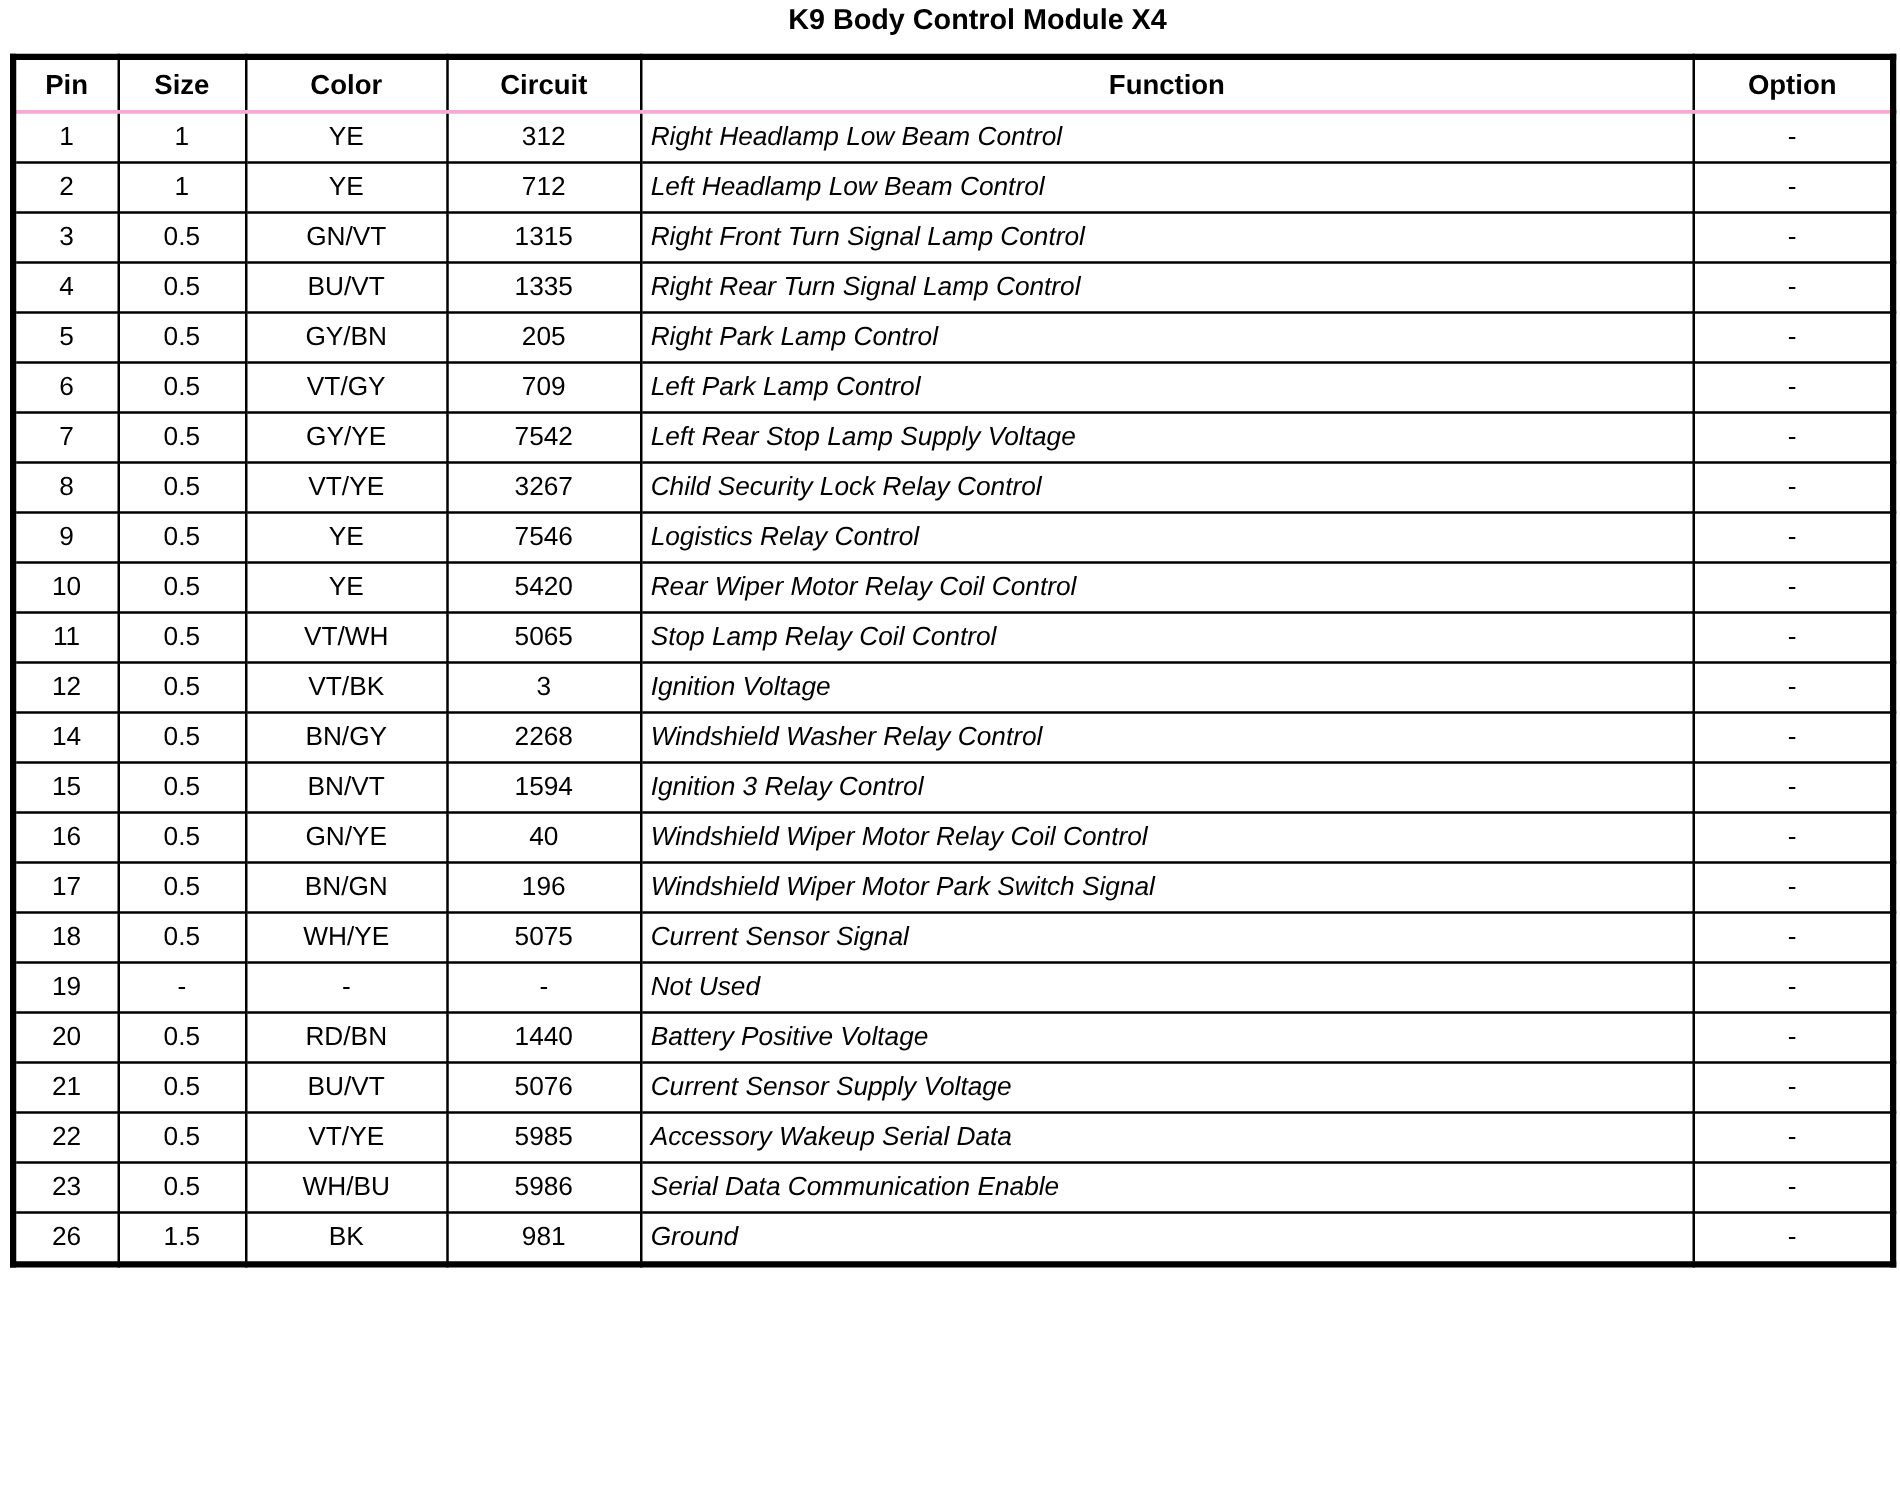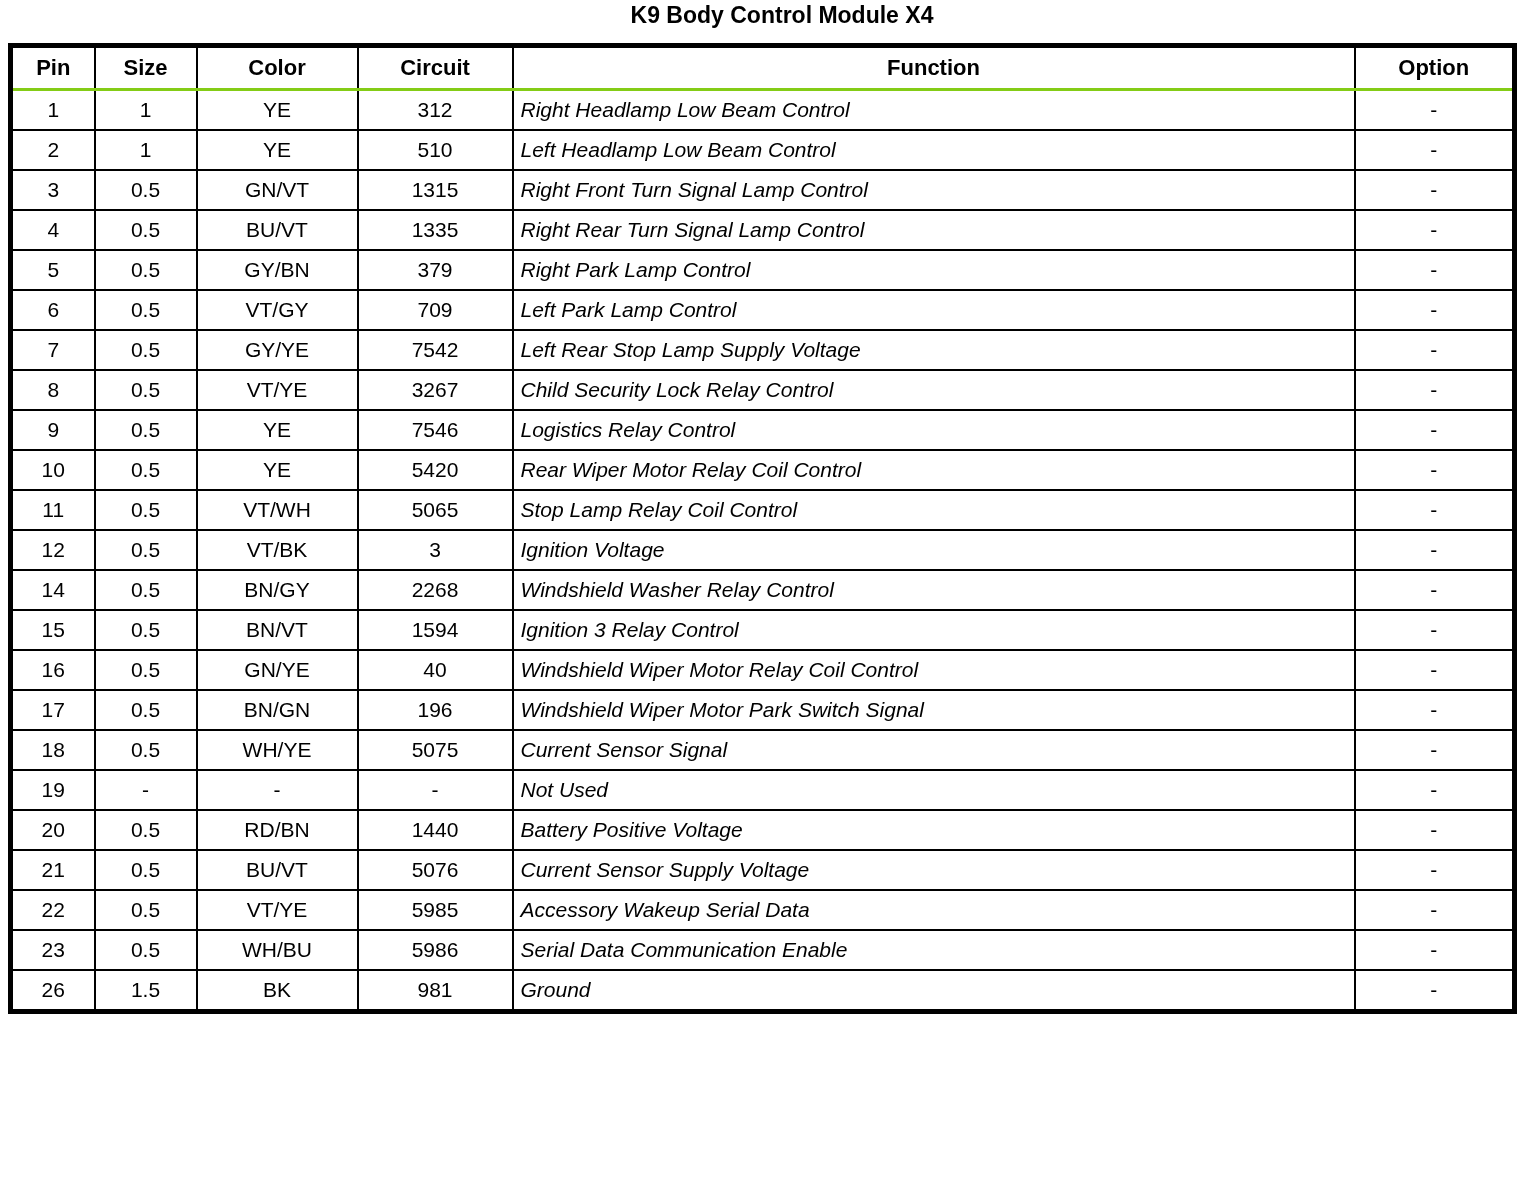--- a/index.html
+++ b/index.html
@@ -42,21 +42,21 @@
     border: 2px solid #000000;
     overflow: hidden;
     white-space: nowrap;
     vertical-align: middle;
     background: #ffffff;
   }
   table.pinout th {
     height: 38px;
     font-size: 22px;
     font-weight: bold;
-    border-bottom: 3px solid #84cc16;
+    border-bottom: 3px solid #f9a8d4;
   }
   table.pinout td {
     height: 38px;
     font-size: 21px;
     font-weight: normal;
     text-align: center;
     padding: 0;
   }
   table.pinout td.col-4 {
     text-align: left;
@@ -101,21 +101,21 @@
           <td class="col-1">1</td>
           <td class="col-2">YE</td>
           <td class="col-3">312</td>
           <td class="col-4">Right Headlamp Low Beam Control</td>
           <td class="col-5">-</td>
         </tr>
         <tr>
           <td class="col-0">2</td>
           <td class="col-1">1</td>
           <td class="col-2">YE</td>
-          <td class="col-3">510</td>
+          <td class="col-3">712</td>
           <td class="col-4">Left Headlamp Low Beam Control</td>
           <td class="col-5">-</td>
         </tr>
         <tr>
           <td class="col-0">3</td>
           <td class="col-1">0.5</td>
           <td class="col-2">GN/VT</td>
           <td class="col-3">1315</td>
           <td class="col-4">Right Front Turn Signal Lamp Control</td>
           <td class="col-5">-</td>
@@ -125,21 +125,21 @@
           <td class="col-1">0.5</td>
           <td class="col-2">BU/VT</td>
           <td class="col-3">1335</td>
           <td class="col-4">Right Rear Turn Signal Lamp Control</td>
           <td class="col-5">-</td>
         </tr>
         <tr>
           <td class="col-0">5</td>
           <td class="col-1">0.5</td>
           <td class="col-2">GY/BN</td>
-          <td class="col-3">379</td>
+          <td class="col-3">205</td>
           <td class="col-4">Right Park Lamp Control</td>
           <td class="col-5">-</td>
         </tr>
         <tr>
           <td class="col-0">6</td>
           <td class="col-1">0.5</td>
           <td class="col-2">VT/GY</td>
           <td class="col-3">709</td>
           <td class="col-4">Left Park Lamp Control</td>
           <td class="col-5">-</td>

